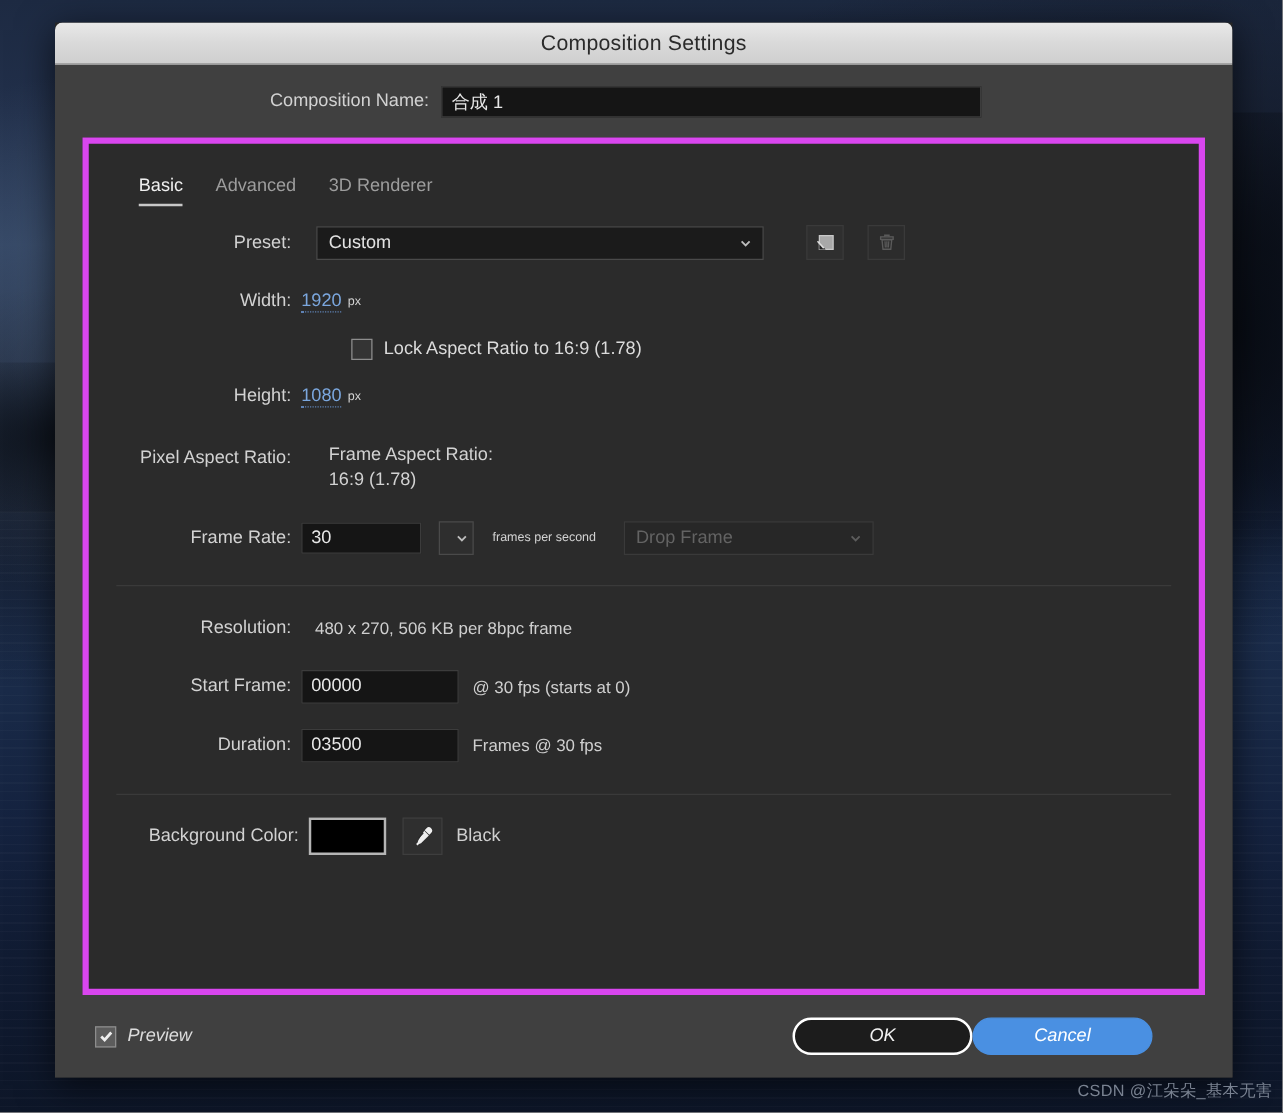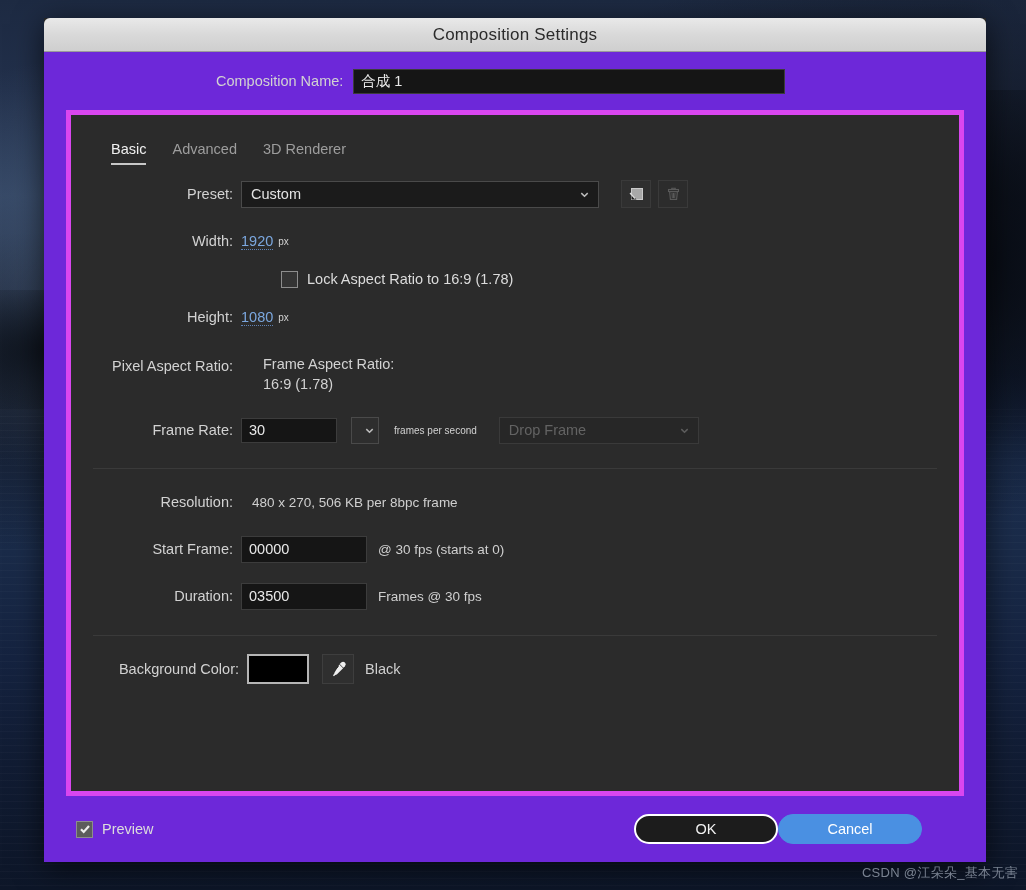--- a/index.html
+++ b/index.html
@@ -64,21 +64,21 @@
     border-bottom: 1px solid #9a9a9a;
     display: flex; align-items: center; justify-content: center;
     flex: 0 0 auto;
   }
   #titlebar .title {
     font-size: 17px; color: #2b2b2b; letter-spacing: .2px;
   }
 
   #dialog-body {
     flex: 1 1 auto;
-    background: #6d28d9;
+    background: #404040;
     padding: 0 22px 0 22px;
     display: flex; flex-direction: column;
     position: relative;
   }
 
   
   .comp-name-row {
     display: flex; align-items: center;
     height: 58px;
     padding-left: 150px;
@@ -177,20 +177,21 @@
   .eyedrop-btn {
     width: 32px; height: 30px; background: #2f2f2f; border: 1px solid #3e3e3e;
     display: flex; align-items: center; justify-content: center; margin-left: 13px; cursor: pointer;
   }
 
   
   #footer {
     height: 66px; flex: 0 0 66px;
     display: flex; align-items: center;
     padding: 0 24px 0 10px;
+    font-style: italic;
   }
   .btn {
     height: 30px; min-width: 144px;
     border-radius: 15px;
     font-size: 14.5px;
     display: flex; align-items: center; justify-content: center;
     cursor: pointer; user-select: none;
   }
   .btn-cancel { background: #4a90e2; color: #ffffff; border: 1px solid #4a90e2; margin-right: 18px; }
   .btn-ok { background: #1c1c1c; color: #f2f2f2; border: 2px solid #ffffff; }
@@ -223,21 +224,21 @@
       </div>
 
       <div class="panel">
 
         <div class="tabs">
           <div class="tab active">Basic</div>
           <div class="tab">Advanced</div>
           <div class="tab">3D Renderer</div>
         </div>
 
-        <div class="row" style="margin-top:14px;">
+        <div class="row" style="margin-top:14px;gap:12px;">
           <div class="label-col">Preset:</div>
           <div class="select" style="width:358px;">
             <span>Custom</span>
             <svg class="chev" viewBox="0 0 12 12">
                 <path d="M2.5 4.5 L6 8 L9.5 4.5"></path>
               </svg>
           </div>
           <div class="icon-btn" style="margin-left:22px;">
             <svg width="17" height="17" viewBox="0 0 17 17">
               <rect x="3.5" y="2.5" width="11" height="11" fill="#a8a8a8" stroke="#c9c9c9" stroke-width="1"></rect>

